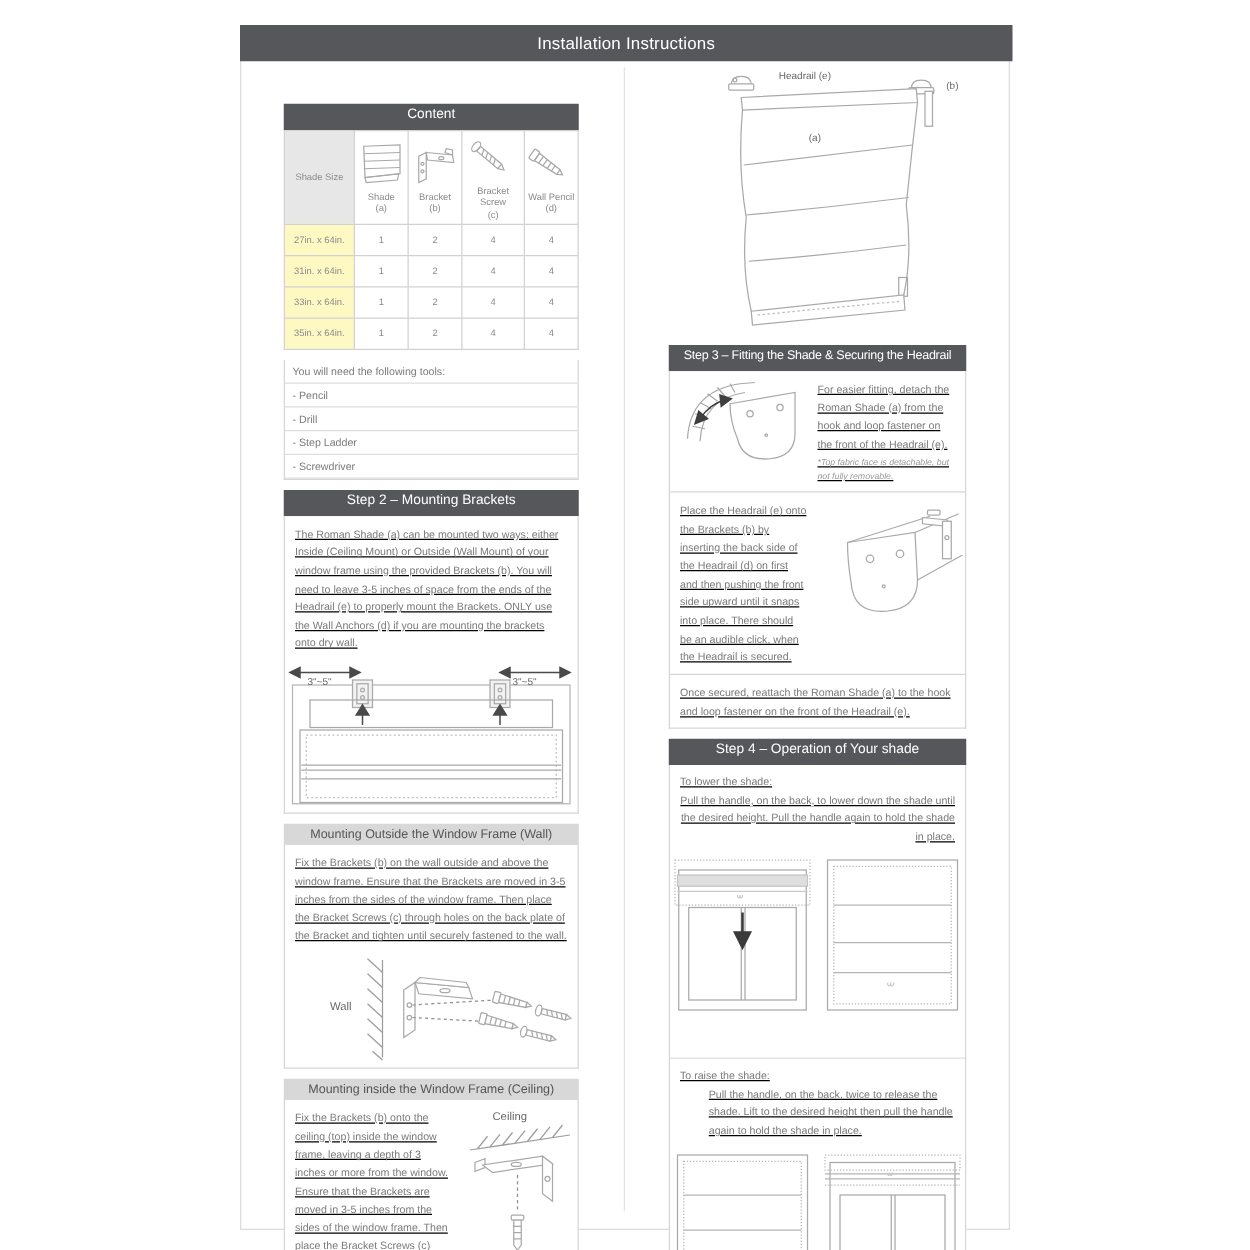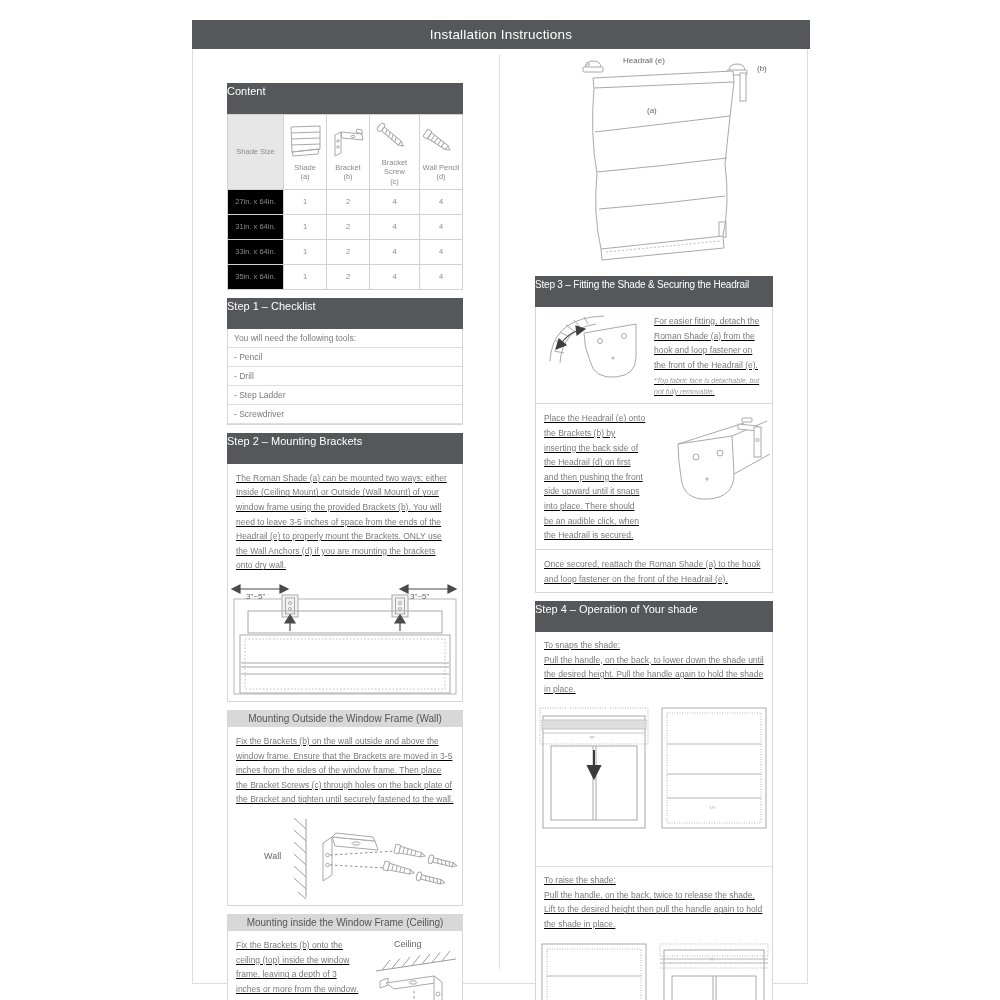--- a/index.html
+++ b/index.html
@@ -3,31 +3,31 @@
 <meta charset="utf-8">
 <style>
   * { margin:0; padding:0; box-sizing:border-box; }
   html,body { width:1000px; height:1000px; background:#ffffff; font-family:"Liberation Sans", sans-serif; }
   .frame { position:absolute; left:192px; top:20px; width:616px; height:964px; background:#fff; border:1px solid #dcdcdc; border-top:none; }
   .titlebar { position:absolute; left:-1px; top:0; width:618px; height:29px; background:#56575b; color:#fff; text-align:center; line-height:29px; font-size:13.5px; letter-spacing:.2px; }
   .divider { position:absolute; left:306px; top:34px; bottom:14px; width:1px; background:#e2e2e2; }
   .col-left { position:absolute; left:34px; top:63px; width:236px; }
   .col-right { position:absolute; left:342px; top:34px; width:238px; }
 
-  .hdr-dark { background:#56575b; color:#fff; text-align:left; font-size:11px; height:31px; line-height:17px; }
+  .hdr-dark { background:#56575b; color:#fff; text-align:center; font-size:11px; height:21px; line-height:17px; }
   .hdr-dark.tight { font-size:10px; letter-spacing:-0.2px; }
   .hdr-light { background:#d8d8d8; color:#555; text-align:center; font-size:10px; height:17px; line-height:17px; }
   .section { margin-bottom:8px; }
   .box { border:1px solid #d6d6d6; border-top:none; background:#fff;text-decoration:underline; }
   .para { font-size:8.5px; color:#7a7a7a; line-height:1.72; padding:7px 8px 6px 8px; }
   .note { font-size:7px; color:#9a9a9a; font-style:italic; padding:2px 8px 6px 8px; line-height:1.5; }
 
   table.content-table { border-collapse:collapse; width:236px; }
   table.content-table td { border:1px solid #d2d2d2; font-size:7.5px; color:#8a8a8a; text-align:center; vertical-align:middle;margin-left:32px; }
-  td.size-col { background:#000000; width:56px; font-size:7.5px; padding:2px; }
+  td.size-col { background:#fef9c3; width:56px; font-size:7.5px; padding:2px; }
   td.corner { background:#e7e7e7; font-size:8px; line-height:1.9; }
   td.item-hdr { background:#fff; padding:3px 1px; }
   td.item-hdr .item-label { font-size:7.5px; color:#8a8a8a; line-height:1.25; margin-top:2px; }
   td.item-hdr .item-sub { font-size:7.5px; color:#8a8a8a; }
   tr.data-row td { height:25px; }
 
   .check-row { border-bottom:1px solid #dedede; font-size:8.5px; color:#7a7a7a; padding:4px 6px; }
   .check-wrap { border:1px solid #d6d6d6; border-top:none; }
 
   .diagram { position:relative; }
@@ -124,21 +124,20 @@
           <td>1</td>
           <td>2</td>
           <td>4</td>
           <td>4</td>
         </tr>
       </tbody>
         </table>
     </div>
 
     <div class="section">
-      <div class="hdr-dark">Step 1 – Checklist</div>
       <div class="check-wrap">
         <div class="check-row">You will need the following tools:</div>
         <div class="check-row">- Pencil</div>
         <div class="check-row">- Drill</div>
         <div class="check-row">- Step Ladder</div>
         <div class="check-row">- Screwdriver</div>
       </div>
     </div>
 
     <div class="section">
@@ -410,22 +409,22 @@
             </svg>
           </div>
         </div>
         <div class="para">Once secured, reattach the Roman Shade (a) to the hook and loop fastener on the front of the Headrail (e).</div>
       </div>
     </div>
 
     <div class="section">
       <div class="hdr-dark">Step 4 – Operation of Your shade</div>
       <div class="box">
-        <div class="sub-head">To snaps the shade:</div>
-        <div class="para" style="padding-top:0;">Pull the handle, on the back, to lower down the shade until the desired height. Pull the handle again to hold the shade in place.</div>
+        <div class="sub-head">To lower the shade:</div>
+        <div class="para" style="padding-top:0;text-align:right;">Pull the handle, on the back, to lower down the shade until the desired height. Pull the handle again to hold the shade in place.</div>
         <div class="win-row">
           <span class="diagram">
             <svg width="112" height="126" viewBox="0 0 112 126">
               <g stroke="#a9a9a9" fill="none">
                 <rect x="5" y="10" width="102" height="112"></rect>
                 <rect x="13" y="40" width="86" height="74"></rect>
                 <line x1="55" y1="40" x2="55" y2="114"></line>
                   <line x1="58" y1="40" x2="58" y2="114"></line>
               </g>
               <g stroke="#b5b5b5" fill="none" stroke-dasharray="1,1.5">
@@ -451,21 +450,21 @@
               <g stroke="#b5b5b5" fill="none">
                 <line x1="9" y1="38" x2="103" y2="38"></line>
                   <line x1="9" y1="68" x2="103" y2="68"></line>
                   <line x1="9" y1="92" x2="103" y2="92"></line>
               </g>
               <path d="M52,100 c0,3.5 2.5,3.5 2.5,0 M54.5,100 c0,3.5 2.5,3.5 2.5,0" stroke="#cfcfcf" fill="none"></path>
             </svg>
           </span>
         </div>
         <div class="sub-head" style="border-top:1px solid #e0e0e0;margin-top:28px;">To raise the shade:</div>
-        <div class="para" style="padding-top:0;">Pull the handle, on the back, twice to release the shade. Lift to the desired height then pull the handle again to hold the shade in place.</div>
+        <div class="para" style="padding-top:0;margin-left:23px;">Pull the handle, on the back, twice to release the shade. Lift to the desired height then pull the handle again to hold the shade in place.</div>
         <div class="win-row">
           <span class="diagram">
             <svg width="112" height="126" viewBox="0 0 112 126">
               <g stroke="#a9a9a9" fill="none">
                 <rect x="4" y="2" width="104" height="120"></rect>
               </g>
               <g stroke="#b5b5b5" fill="none" stroke-dasharray="1,1.5">
                 <rect x="9" y="7" width="94" height="110"></rect>
               </g>
               <g stroke="#b5b5b5" fill="none">

